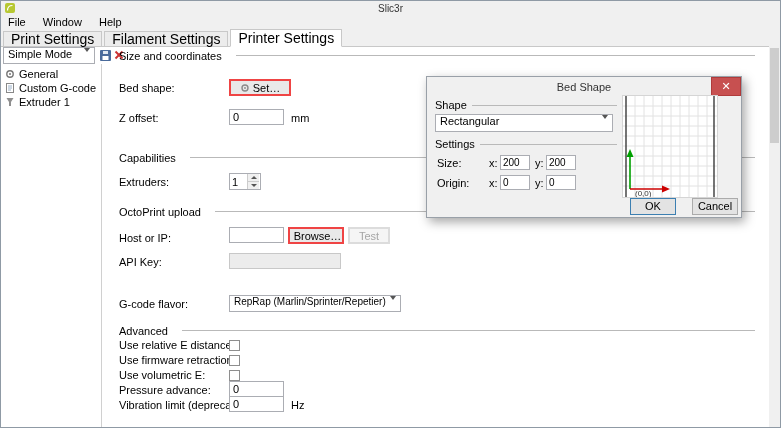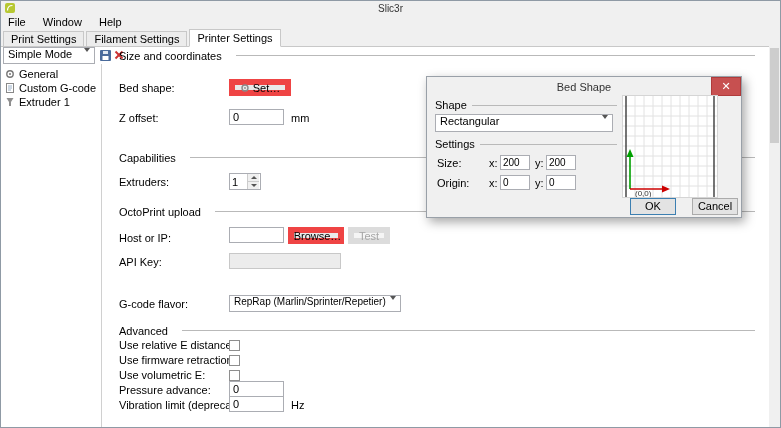--- a/index.html
+++ b/index.html
@@ -6,21 +6,21 @@
   html,body { background:#fff; font-family:"Liberation Sans", sans-serif; font-size:11px; color:#000; }
   .window { position:relative; width:781px; height:428px; background:#fff; border:1px solid #8f9aa5; overflow:hidden; }
 
   .titlebar { position:absolute; top:0; left:0; right:0; height:15px; background:#f0f0f0; text-align:center; line-height:15px; font-size:10px; color:#333; }
   .app-icon { position:absolute; left:4px; top:2px; }
 
   .menubar { position:absolute; top:15px; left:0; right:0; height:13px; background:#f0f0f0; line-height:13px; }
   .menu-item { display:inline-block; padding:0 7px; cursor:default; }
 
   .tabbar { position:absolute; top:28px; left:0; right:0; height:18px; background:#f0f0f0; border-bottom:1px solid #c8c8c8; }
-  .tab { position:relative; float:left; height:16px; line-height:15px; padding:0 7px; font-size:11px;
+  .tab { position:relative; float:left; height:16px; line-height:15px; padding:0 7px; font-size:14px;
          border:1px solid #c8c8c8; background:#ececec; margin-left:2px; margin-top:2px; cursor:pointer; }
   .tab.active { background:#fff; height:18px; margin-top:0; line-height:17px; z-index:3; border-bottom:1px solid #fff; }
 
   .combo { border:1px solid #abadb3; background:#fff; display:flex; align-items:flex-start; justify-content:space-between; padding:0 4px; font-size:11px; white-space:nowrap; overflow:hidden; cursor:default; }
   .tri-down { width:0; height:0; border-left:3.5px solid transparent; border-right:3.5px solid transparent; border-top:4px solid #555; flex:none; margin-left:4px; }
   .tri-up-s { width:0; height:0; border-left:3px solid transparent; border-right:3px solid transparent; border-bottom:3.5px solid #555; }
   .tri-down-s { width:0; height:0; border-left:3px solid transparent; border-right:3px solid transparent; border-top:3.5px solid #555; }
 
   .mode-combo { position:absolute; top:46px; left:2px; width:92px; height:17px; }
   .preset-icon { position:absolute; top:49px; cursor:pointer; }
@@ -31,21 +31,21 @@
 
   .main { position:absolute; top:45px; left:0; right:11px; bottom:0; }
 
   .sec-header { position:absolute; left:118px; right:14px; display:flex; align-items:center; gap:14px; height:13px; }
   .sec-line { flex:1; border-top:1px solid #b9b9b9; }
 
   .flabel { position:absolute; left:118px; font-size:11px; line-height:13px; white-space:nowrap; }
   .unit { position:absolute; font-size:11px; line-height:13px; }
   .tinput { position:absolute; height:16px; border:1px solid #abadb3; font-size:11px; padding:0 3px; font-family:inherit; background:#fff; }
   .tinput.gray { background:#ececec; border-color:#c8c8c8; }
-  .btn { position:absolute; height:17px; border:6px solid #ef4444; background:#e9e9e9; font-size:11px; font-family:inherit;
+  .btn { position:absolute; height:17px; border:2px solid #ef4444; background:#e9e9e9; font-size:11px; font-family:inherit;
          display:flex; align-items:center; justify-content:center; gap:3px; cursor:pointer; padding:0 4px; }
   .btn.disabled { color:#a6a6a6; background:#f5f5f5; border-color:#dcdcdc; cursor:default; }
   .checkbox { position:absolute; width:11px; height:11px; border:1px solid #8e8e8e; background:#fff; cursor:pointer; }
 
   .spinner { position:absolute; display:flex; width:32px; height:17px; border:1px solid #abadb3; background:#fff; }
   .spin-input { width:17px; border:none; outline:none; font-size:11px; padding:0 2px; font-family:inherit; }
   .spin-btns { width:12px; display:flex; flex-direction:column; }
   .spin-btn { flex:1; display:flex; align-items:center; justify-content:center; background:#f0f0f0; border-left:1px solid #ccc; cursor:pointer; }
   .spin-btn.up { border-bottom:1px solid #ccc; }
 

